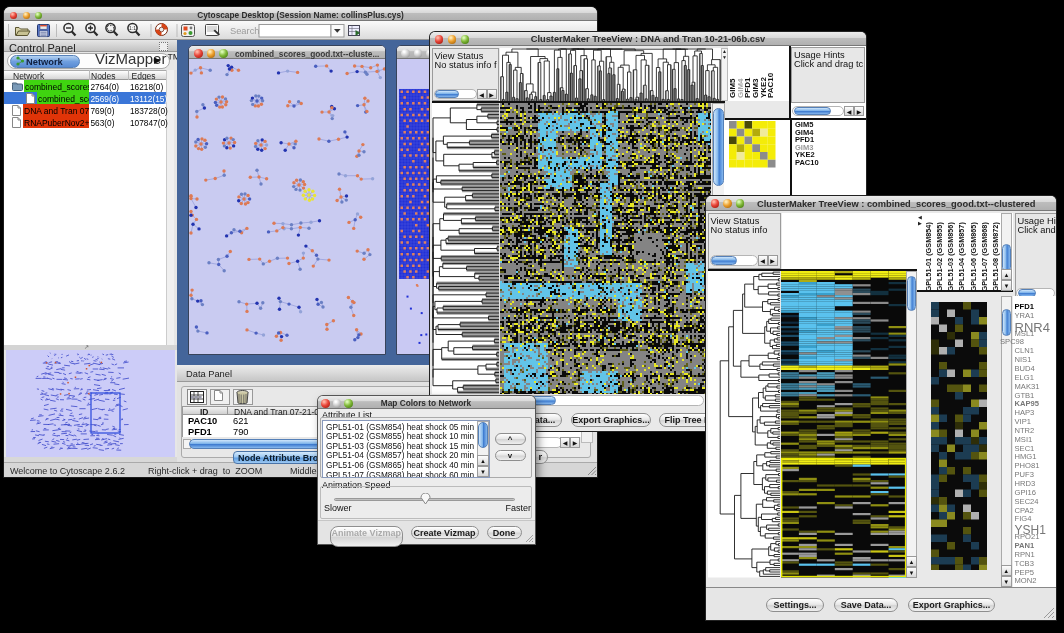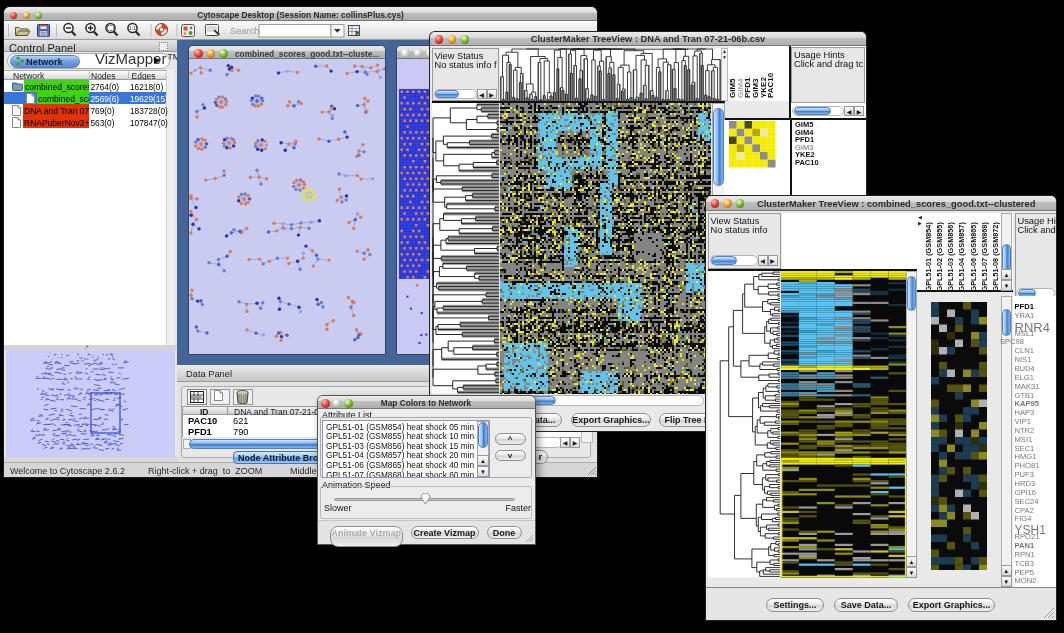--- a/index.html
+++ b/index.html
@@ -118,21 +118,21 @@
     <div class="txt" style="left:126px;top:74.5px;font-size:8.3px;color:black">16218(0)</div>
     <div class="a" style="left:0;top:85px;width:162px;height:12px;background:#3a76d8"></div>
     <svg width="9" height="11" style="position:absolute;left:22px;top:85.5px">
       <path d="M0.5 0.5 h5.5 l2.5 2.5 v7.5 h-8 z" fill="#fff" stroke="#888"></path>
       <path d="M6 0.5 v2.5 h2.5" fill="none" stroke="#888"></path>
     </svg>
     <div class="a" style="left:33px;top:85px;width:52px;height:12px;background:#3fd410;overflow:hidden">
       <span style="font-size:8.5px;color:#000;white-space:nowrap;position:absolute;left:1px;top:1.5px">combined_sco</span>
     </div>
     <div class="txt" style="left:86.5px;top:86.5px;font-size:8.3px;color:white">2569(6)</div>
-    <div class="txt" style="left:126px;top:86.5px;font-size:8.3px;color:white">19629(15)</div>
+    <div class="txt" style="left:126px;top:86.5px;font-size:8.3px;color:white">13112(15)</div>
     <svg width="9" height="11" style="position:absolute;left:8px;top:97.5px">
       <path d="M0.5 0.5 h5.5 l2.5 2.5 v7.5 h-8 z" fill="#fff" stroke="#888"></path>
       <path d="M6 0.5 v2.5 h2.5" fill="none" stroke="#888"></path>
     </svg>
     <div class="a" style="left:19px;top:97px;width:66px;height:12px;background:#e03408;overflow:hidden">
       <span style="font-size:8.5px;color:#000;white-space:nowrap;position:absolute;left:1px;top:1.5px">DNA and Tran 07</span>
     </div>
     <div class="txt" style="left:86.5px;top:98.5px;font-size:8.3px;color:black">769(0)</div>
     <div class="txt" style="left:126px;top:98.5px;font-size:8.3px;color:black">183728(0)</div>
     <svg width="9" height="11" style="position:absolute;left:8px;top:109.5px">
@@ -581,21 +581,21 @@
         <rect x="34.7" y="235.8" width="2" height="2" fill="#2130d6"></rect>
         <rect x="75.7" y="247.5" width="2" height="2" fill="#e0815e"></rect>
       </svg>
     </div>
   </div>
 <div class="a" style="left:430px;top:32px;width:436px;height:399px;background:#e9e9e9;border-radius:5px 5px 0 0;box-shadow:0 0 0 1px #222;overflow:hidden">
     <div class="a tb" style="left:0;top:0;width:436px;height:13.5px;border-radius:5px 5px 0 0">
       <div class="light" style="left:4.5px;width:8.6px;height:8.6px;top:3px;background:radial-gradient(circle at 35% 30%,#ffb0a0 8%,#e8463a 45%,#9a1206 95%)"></div>
       <div class="light" style="left:17.5px;width:8.6px;height:8.6px;top:3px;background:radial-gradient(circle at 35% 30%,#ffe8b0 8%,#eda02e 45%,#a05e06 95%)"></div>
       <div class="light" style="left:30.5px;width:8.6px;height:8.6px;top:3px;background:radial-gradient(circle at 35% 30%,#d8f8b0 8%,#82ba3a 45%,#3a7006 95%)"></div>
-      <div class="ttl" style="top:2px;font-size:9.3px">ClusterMaker TreeView : DNA and Tran 07-21-06b.csv</div>
+      <div class="ttl" style="top:2px;font-size:9.3px">ClusterMaker TreeView : DNA and Tran 10-21-06b.csv</div>
     </div>
     <div class="panel" style="left:1.5px;top:15.5px;width:67px;height:53px">
       <div class="txt" style="left:2px;top:2px;font-size:9.3px">View Status</div>
       <div class="txt" style="left:2px;top:11.5px;font-size:9.3px">No status info f</div>
     </div>
     <div class="strack" style="left:3.5px;top:57px;width:43px;height:10px;border-radius:5.0px"></div>
     <div class="aquat" style="left:5px;top:58px;width:24px;height:8px;border-radius:4.0px;background:linear-gradient(#cfe6fb,#7fb4ea 45%,#3e7bd0 55%,#86b8ee)"></div>
     <div class="sbtn" style="left:46.5px;top:57px;width:10px;height:10px;line-height:10px">◀</div>
     <div class="sbtn" style="left:56.5px;top:57px;width:10px;height:10px;line-height:10px">▶</div>
     <svg width="221" height="53.5" style="position:absolute;left:70px;top:15.5px">

